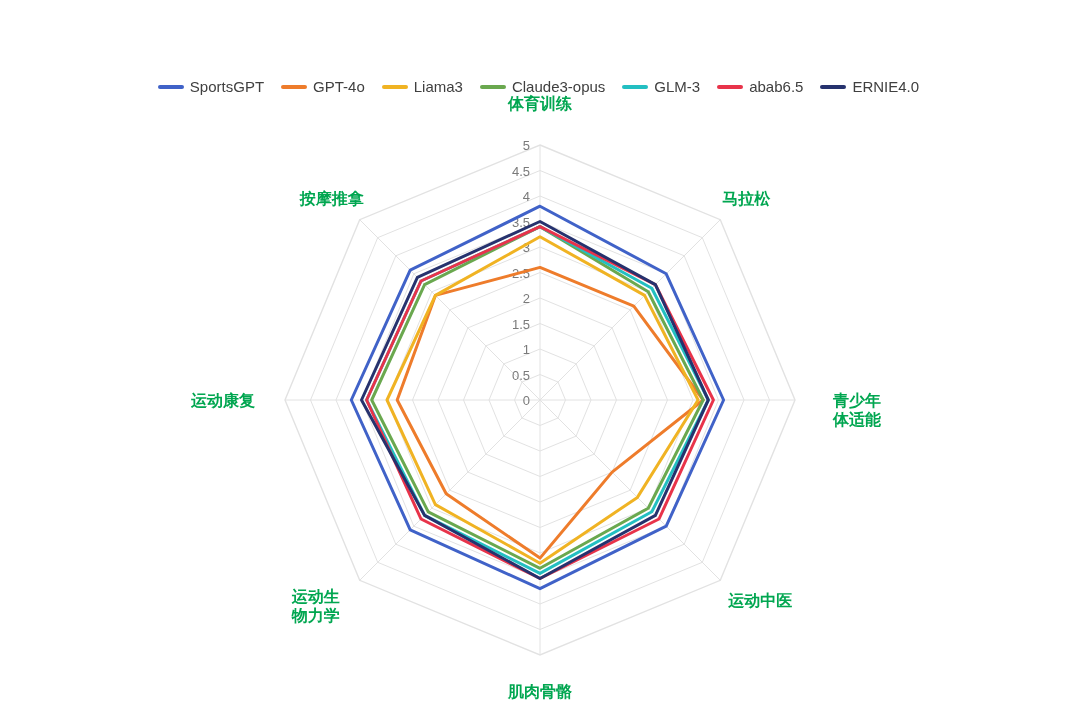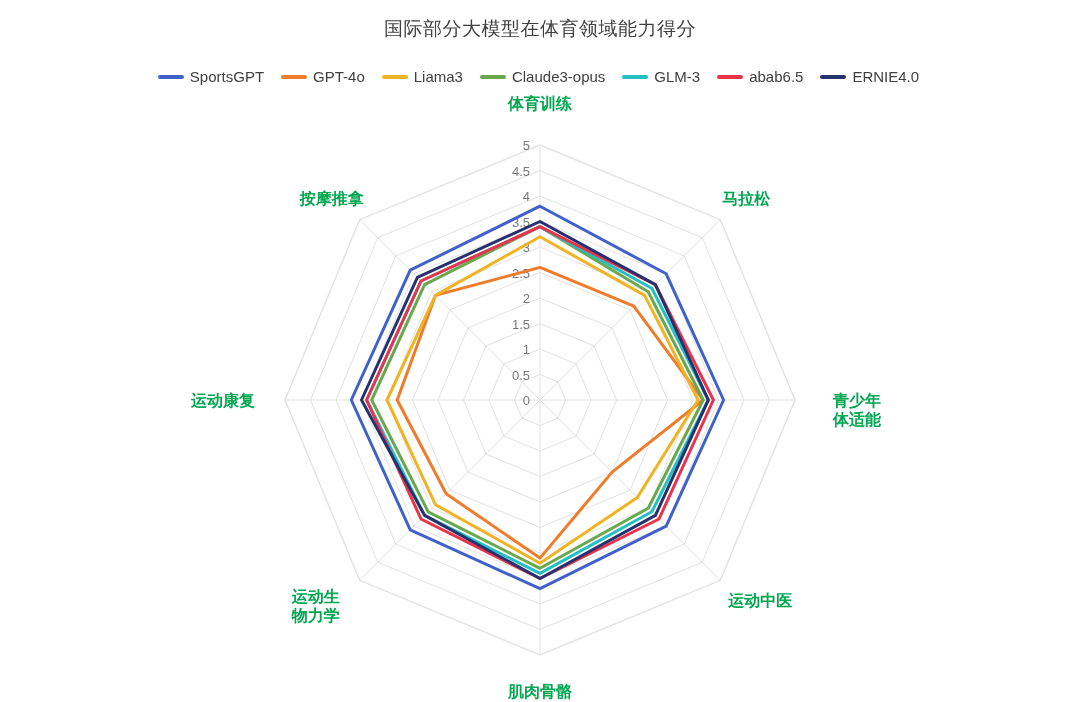--- a/index.html
+++ b/index.html
@@ -23,21 +23,21 @@
     top: 16px;
     left: 0;
     width: 1080px;
     text-align: center;
     font-size: 19px;
     color: #404040;
     letter-spacing: 0.5px;
   }
   #legend {
     position: absolute;
-    top: 68px;
+    top: 78px;
     left: 0;
     width: 1077px;
     display: flex;
     justify-content: center;
     align-items: center;
     gap: 17px;
     flex-wrap: nowrap;
   }
   .legend-item {
     display: flex;
@@ -68,21 +68,20 @@
     font-weight: bold;
     fill: #00a650;
     font-family: "Liberation Sans", sans-serif;
   }
 </style>
 </head>
 <body>
 
 <div id="chart-root">
 
-  <div id="chart-title">国际部分大模型在体育领域能力得分</div>
 
   <div id="legend">
       <div class="legend-item">
         <span class="legend-swatch" style="background: rgb(64, 98, 200);"></span>
         <span>SportsGPT</span>
       </div>
       <div class="legend-item">
         <span class="legend-swatch" style="background: rgb(238, 124, 43);"></span>
         <span>GPT-4o</span>
       </div>

